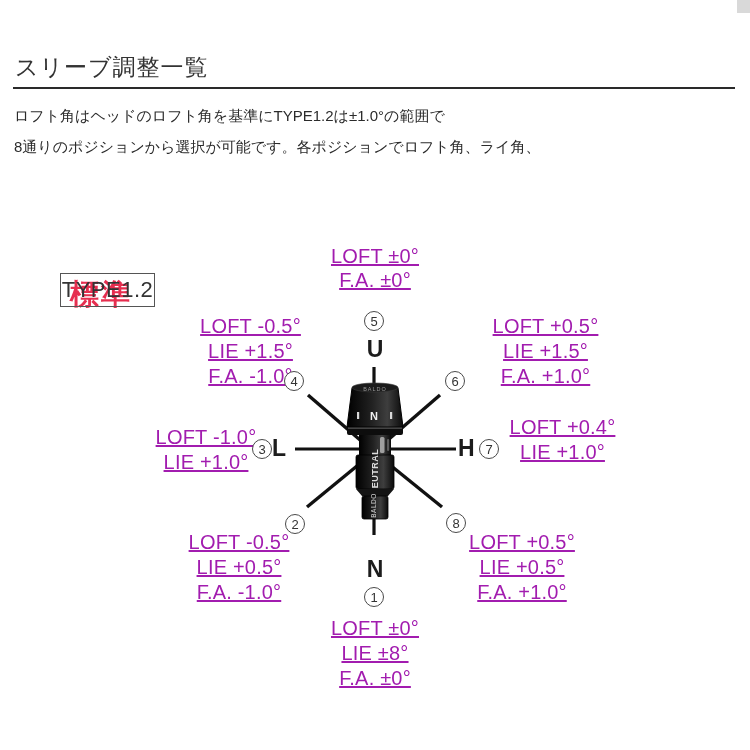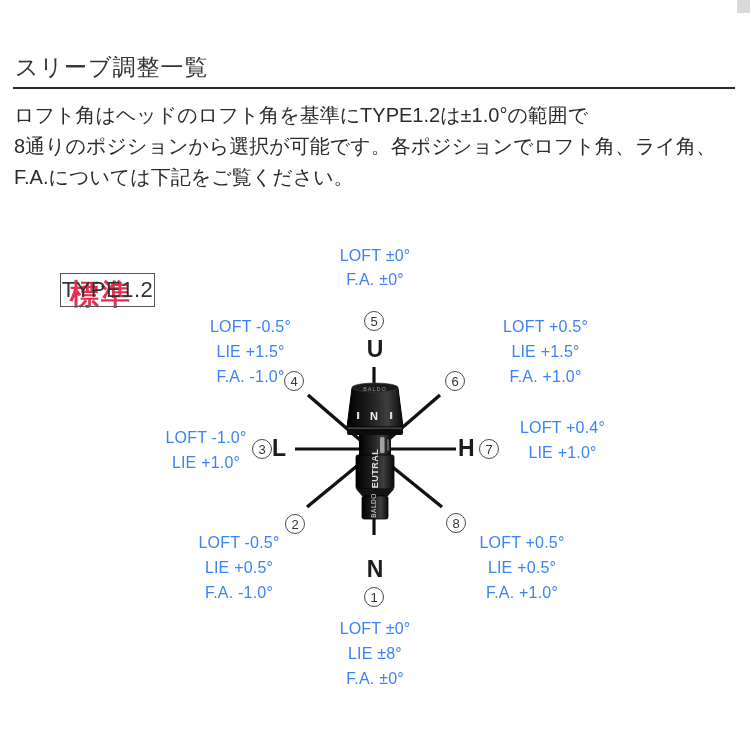--- a/index.html
+++ b/index.html
@@ -1,44 +1,43 @@
 <!DOCTYPE html>
 <html><head>
 <meta charset="utf-8">
 <style>
   html,body{margin:0;padding:0;background:#fff;}
   #page{position:relative;width:750px;height:750px;background:#ffffff;overflow:hidden;
         font-family:"Liberation Sans","DejaVu Sans",sans-serif;}
   .title{position:absolute;left:15px;top:52px;font-size:23px;color:#333;letter-spacing:1px;}
   .title-rule{position:absolute;left:13px;top:87px;width:722px;height:2px;background:#2a2a2a;}
-  .intro{position:absolute;left:14px;top:100px;width:710px;font-size:20px;line-height:31px;color:#2b2b2b;}
+  .intro{position:absolute;left:14px;top:100px;width:710px;font-size:15px;line-height:31px;color:#2b2b2b;}
   .std-label{position:absolute;left:70px;top:236px;font-size:29px;font-weight:bold;color:#e62e4f;letter-spacing:2px;margin-top:39px;}
   .type-box{position:absolute;left:60px;top:273px;width:93px;height:32px;border:1px solid #555;
             display:flex;align-items:center;justify-content:center;font-size:22px;color:#333;letter-spacing:0.5px;}
-  .vals{position:absolute;text-align:center;font-size:16px;line-height:25px;color:#3b82f6;letter-spacing:0.2px;white-space:nowrap;}
+  .vals{position:absolute;text-align:center;font-size:20px;line-height:25px;color:#a21caf;letter-spacing:0.2px;white-space:nowrap;text-decoration:underline;}
   .vals div{white-space:nowrap;}
   .circ{position:absolute;width:20px;height:20px;border:1.3px solid #4a4a4a;border-radius:50%;
         display:flex;align-items:center;justify-content:center;font-size:13px;color:#333;background:#fff;box-sizing:border-box;}
   .letter{position:absolute;font-weight:bold;font-size:23px;color:#1c1c1c;}
   .ctr{text-align:center;}
   svg{position:absolute;left:0;top:0;}
   .corner-artifact{position:absolute;right:0;top:0;width:13px;height:13px;background:#d9d9d9;}
 </style>
 </head>
 <body>
 
 <div id="page">
 
   <div class="title">スリーブ調整一覧</div>
   <div class="title-rule"></div>
 
   <div class="intro">
     <div>ロフト角はヘッドのロフト角を基準にTYPE1.2は±1.0°の範囲で</div>
     <div>8通りのポジションから選択が可能です。各ポジションでロフト角、ライ角、</div>
-    <div>F.A.については下記をご覧ください。</div>
   </div>
 
   <div class="std-label">標準</div>
   <div class="type-box">TYPE1.2</div>
 
   <svg width="750" height="750" viewBox="0 0 750 750">
     <defs>
       <linearGradient id="gBody" x1="0" y1="0" x2="1" y2="0">
         <stop offset="0" stop-color="#000000"></stop>
         <stop offset="0.45" stop-color="#222222"></stop>

